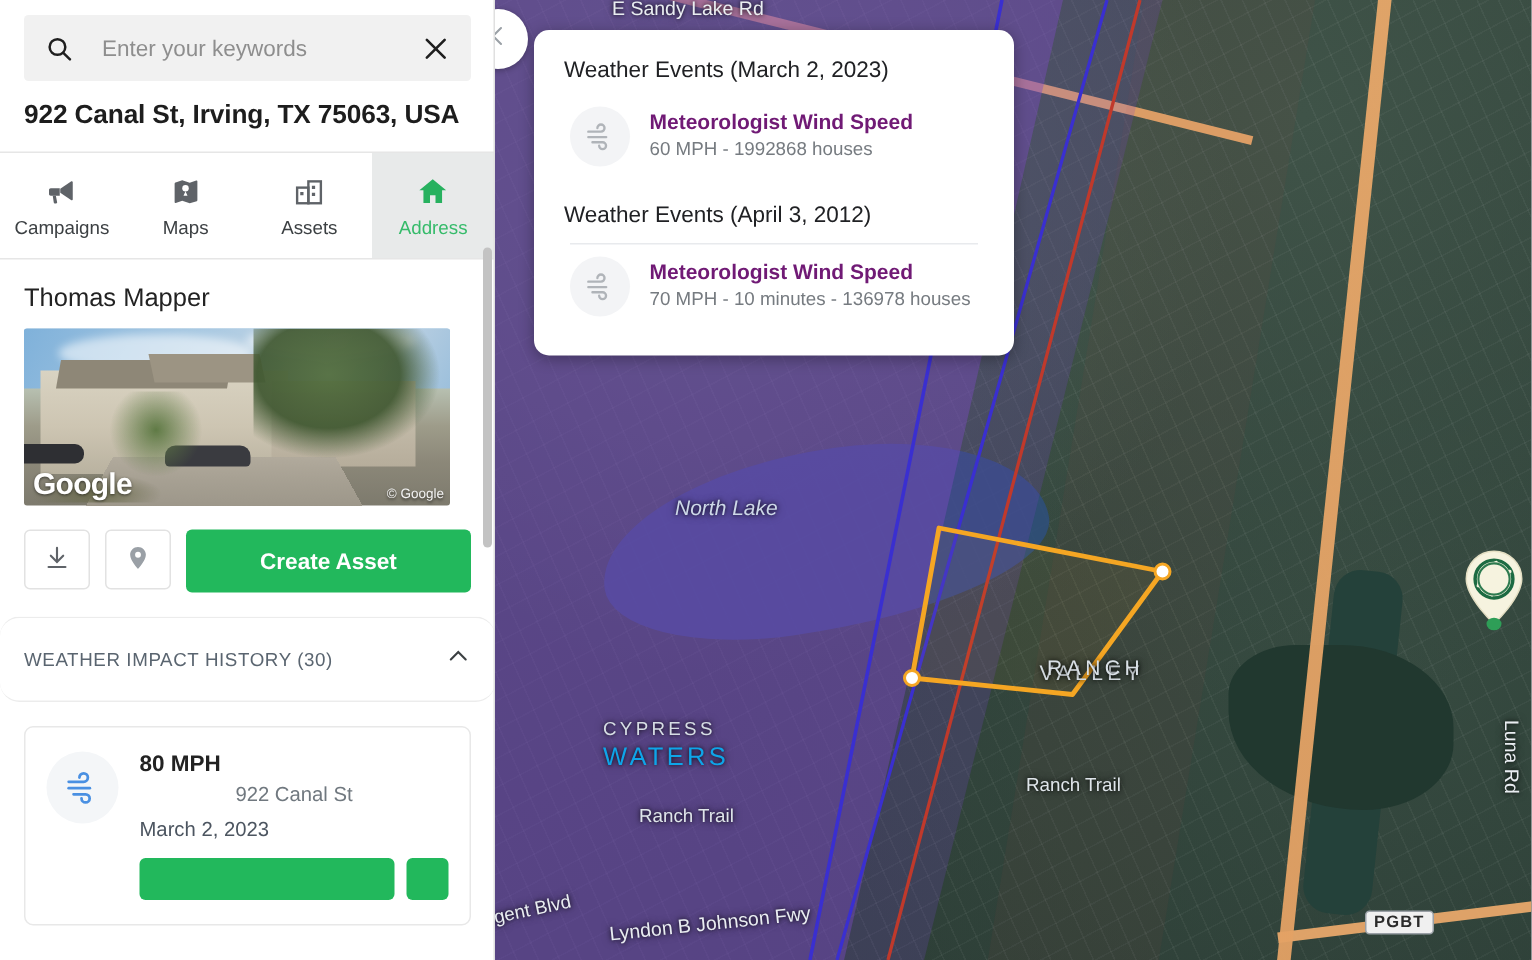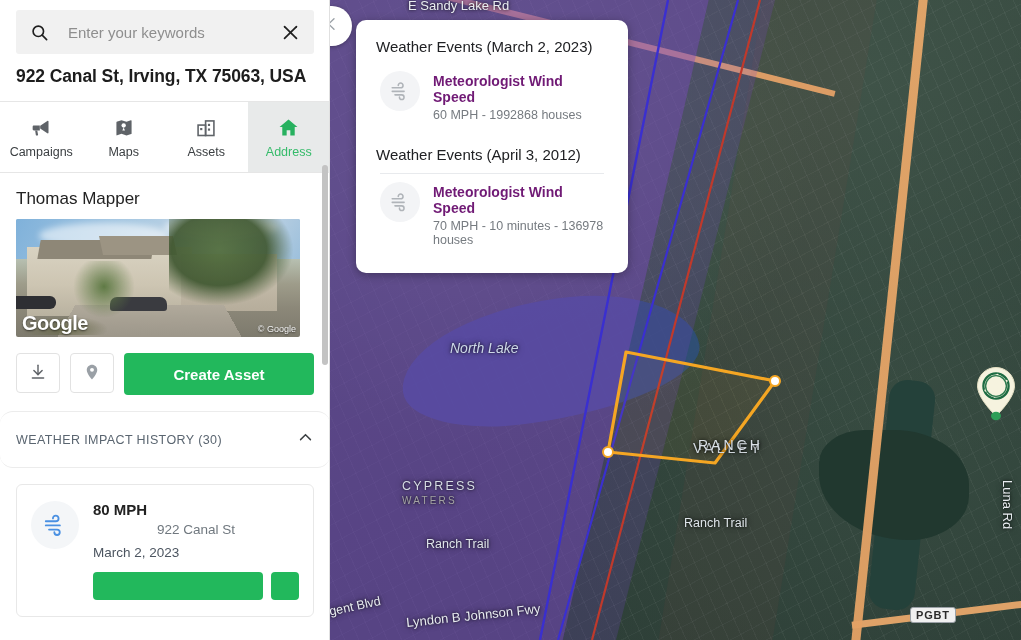--- a/index.html
+++ b/index.html
@@ -251,23 +251,23 @@
 
   .map-label {
     position:absolute;
     color:#e9edf1;
     text-shadow: 0 0 3px rgba(0,0,0,.75), 0 0 6px rgba(0,0,0,.5);
     font-family:"Liberation Sans", sans-serif;
     white-space:nowrap;
     pointer-events:none;
   }
   .lbl-sandy { left:78px; top:-2px; font-size:13px; }
-  .lbl-northlake { left:120px; top:340px; font-size:14px; font-style:italic; color:#cdd8e8; }
+  .lbl-northlake { left:120px; top:330px; font-size:14px; font-style:italic; color:#cdd8e8; }
   .lbl-cypress1 { left:72px; top:479px; font-size:12.5px; letter-spacing:2.2px; color:#d6dde4;}
-  .lbl-cypress2 { left:72px; top:495px; font-size:10px; letter-spacing:2.2px; color:#a3a3a3;}
+  .lbl-cypress2 { left:72px; top:495px; font-size:17px; letter-spacing:2.2px; color:#0ea5e9;}
   .lbl-ranchtrail1 { left:96px; top:537px; font-size:12.5px; color:#dfe5ea;}
   .lbl-ranchtrail2 { left:354px; top:516px; font-size:12.5px; color:#dfe5ea;}
   .lbl-valley1 { left:363px; top:440px; font-size:14px; letter-spacing:3px; color:#d9e0e6;}
   .lbl-valley2 { left:368px; top:437px; font-size:14px; letter-spacing:3px; color:#d9e0e6;}
   .lbl-lbj { left:76px; top:608px; font-size:13px; transform: rotate(-6deg); }
   .lbl-regent { left:-8px; top:600px; font-size:12.5px; transform: rotate(-12deg); }
   .lbl-luna { right:6px; top:480px; font-size:13px; writing-mode: vertical-rl; }
   .hwy-badge {
     position:absolute; left:580px; top:607px;
     background:#f0f0f0; color:#2b2b2b;
@@ -290,21 +290,21 @@
     position:absolute; left:-18px; top:6px;
     width:40px; height:40px; border-radius:50%;
     background:#fff; box-shadow: 0 1px 4px rgba(0,0,0,.3);
     display:flex; align-items:center; justify-content:center;
     cursor:pointer; z-index:35;
   }
 
   
   .popup {
     position:absolute; left:26px; top:20px;
-    width:272px;
+    width:320px;
     background:#fff;
     border-radius: 10px;
     box-shadow: 0 2px 10px rgba(0,0,0,.32);
     padding: 18px 20px 20px 20px;
     z-index: 30;
   }
   .popup-h {
     font-size: 15px; color:#202124; margin-bottom: 10px;
   }
   .popup-h.second { margin-top: 18px; }

